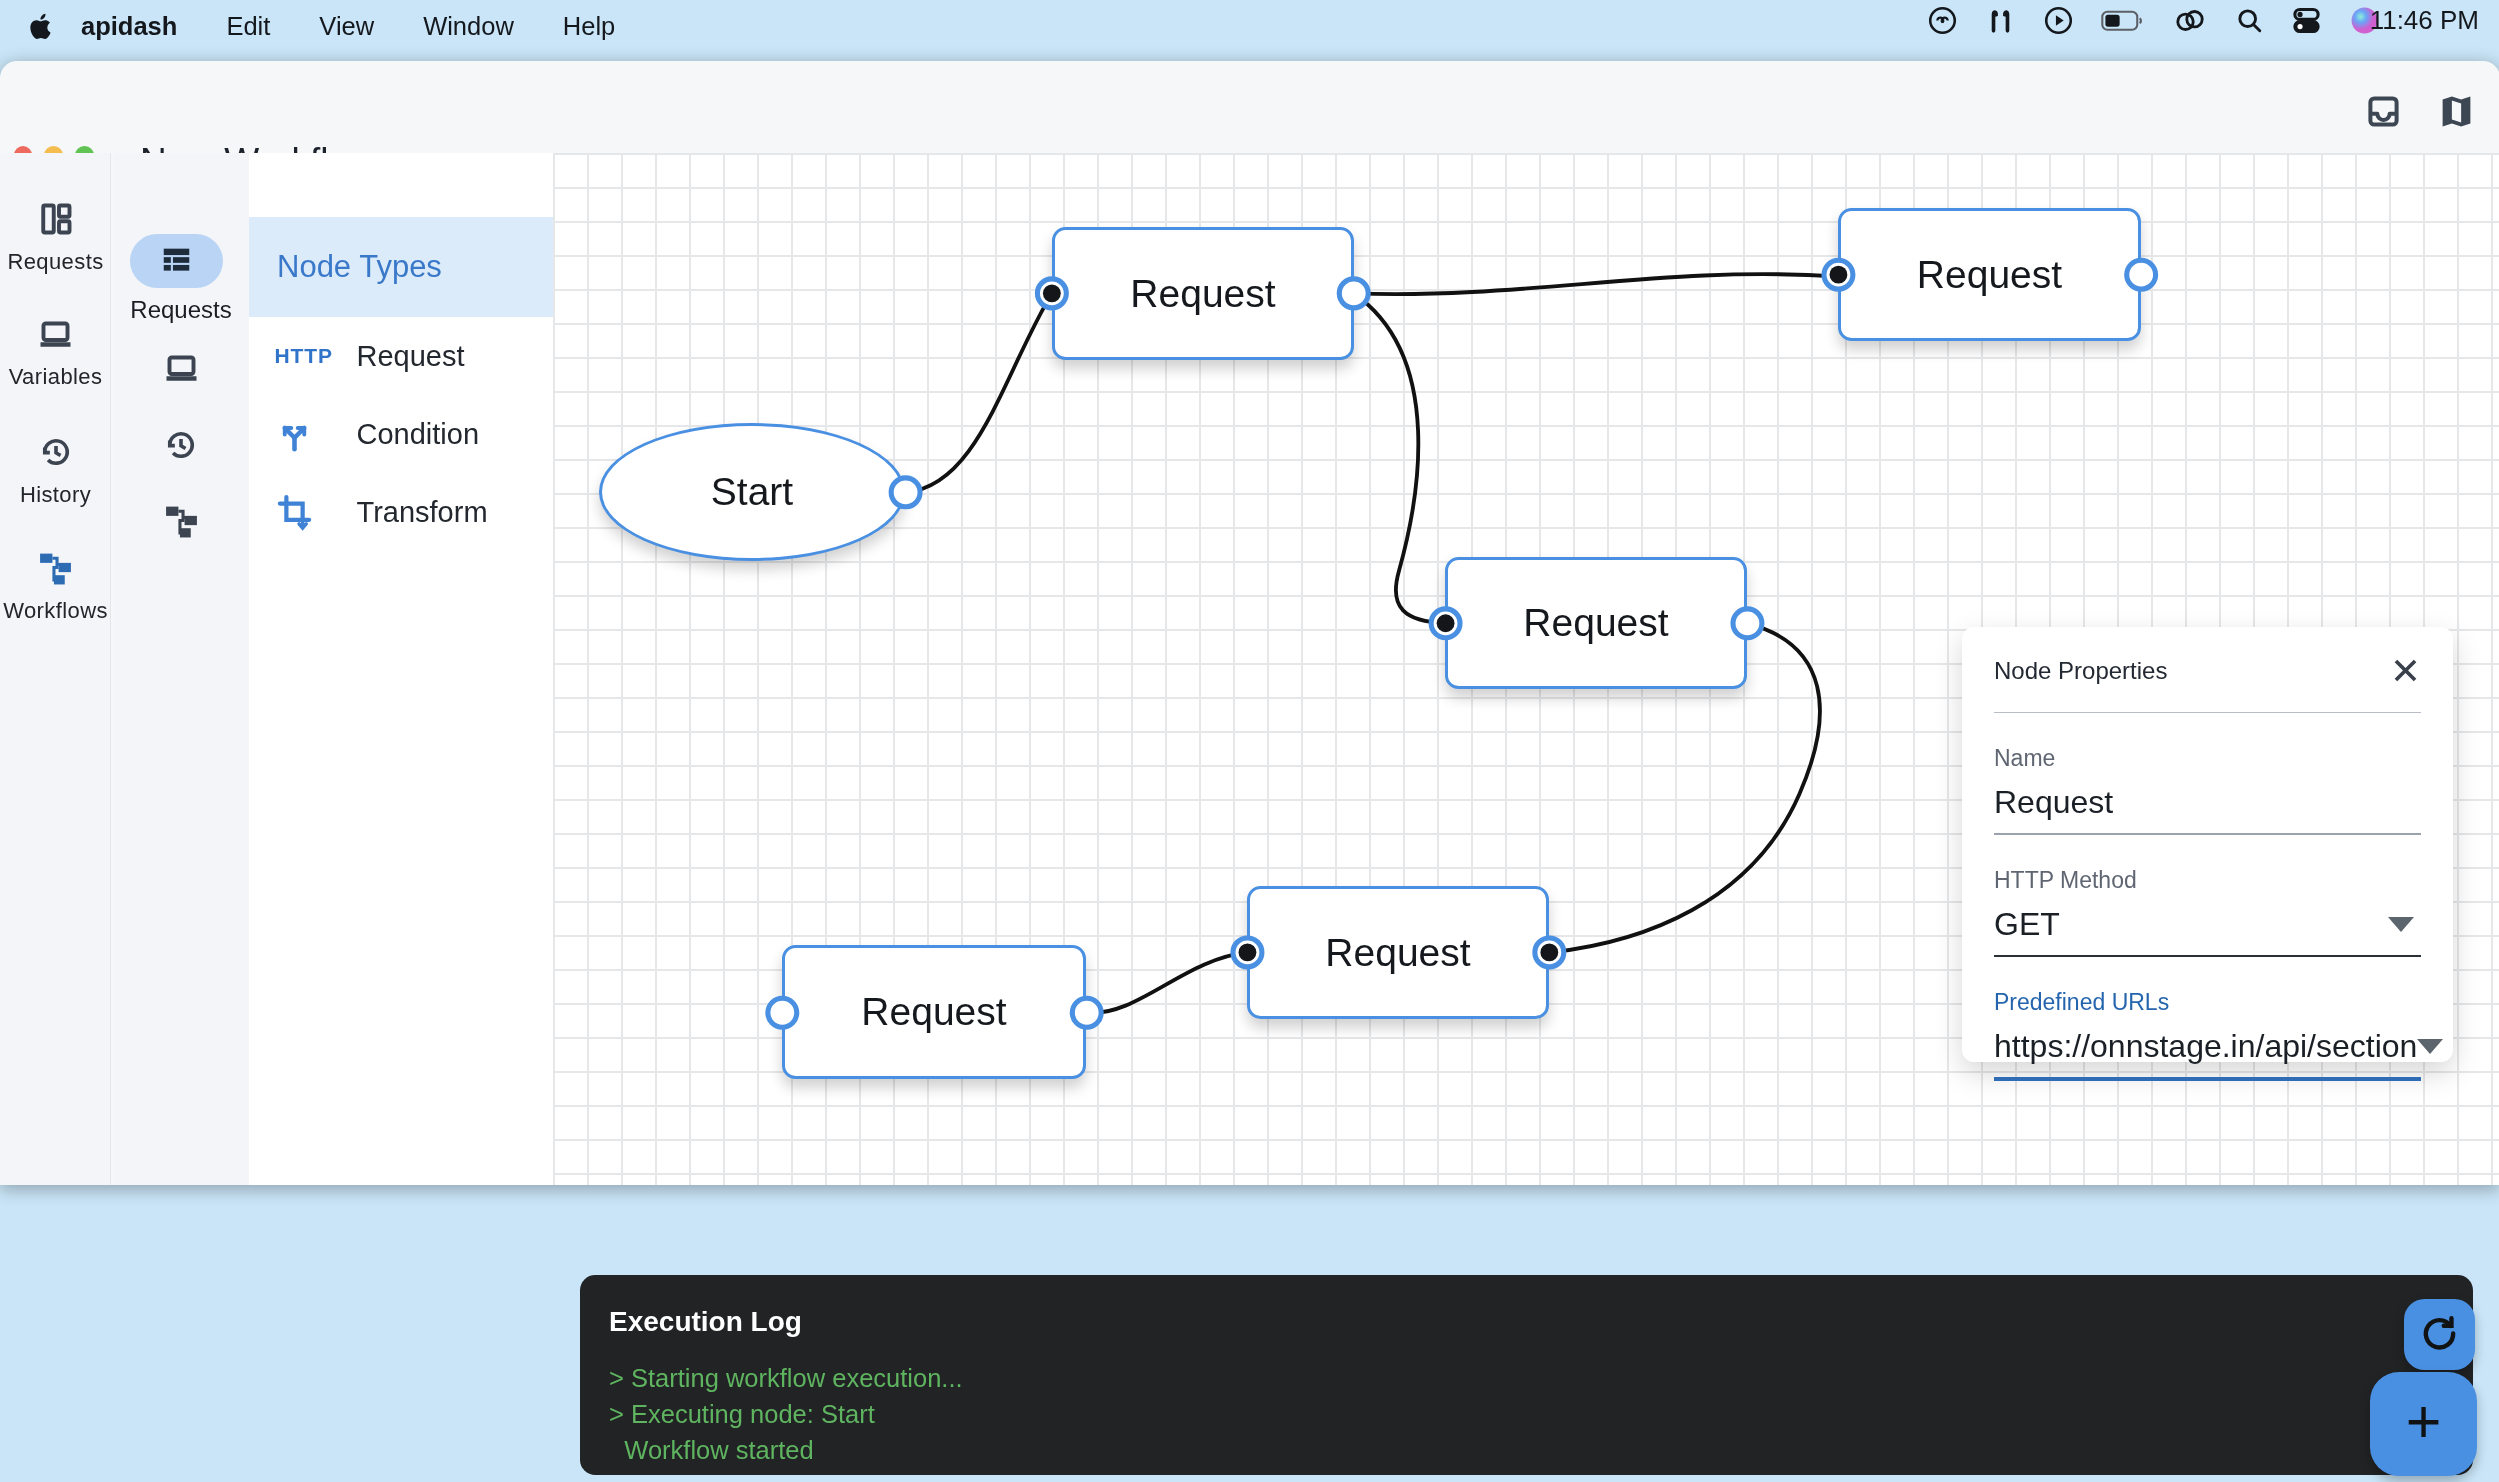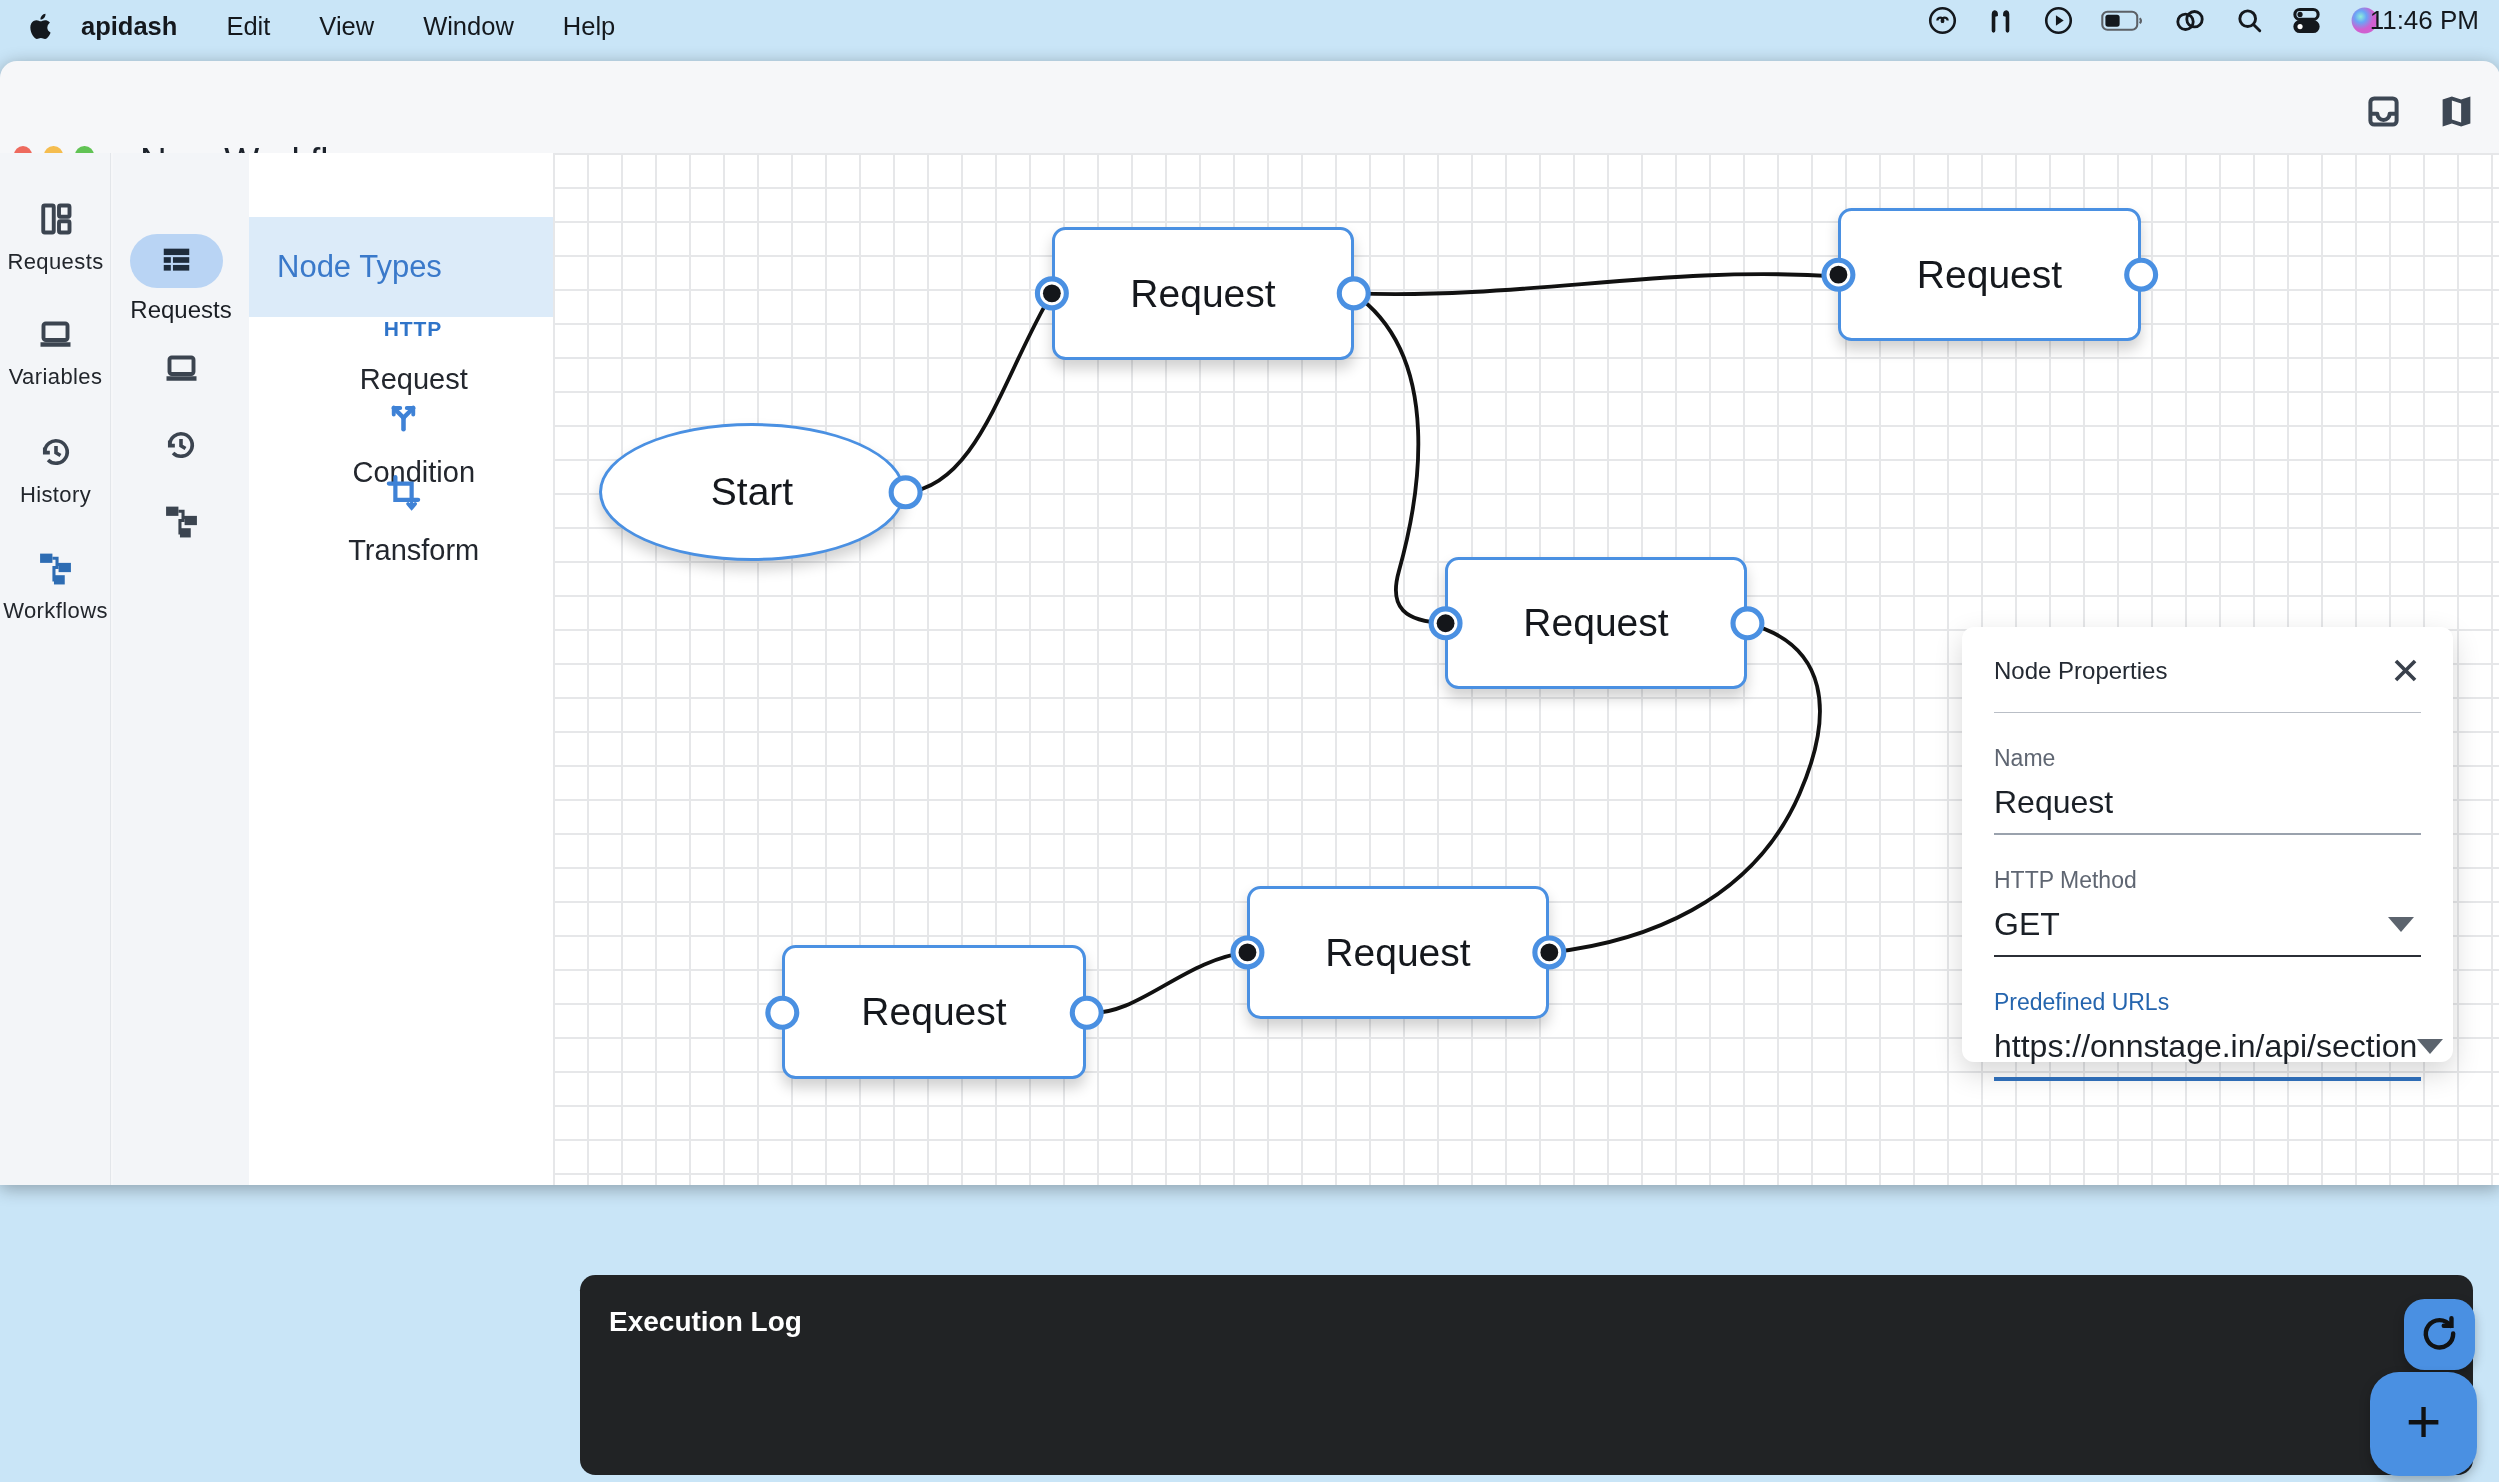--- a/index.html
+++ b/index.html
@@ -40,21 +40,21 @@
   .sb2-pill { position:absolute; left:17px; top:81px; width:93px; height:54px; background:#b9d4f4; border-radius:27px;
     display:flex; align-items:center; justify-content:center; }
   .sb2-label { position:absolute; left:0; top:143px; width:136px; text-align:center; font-size:24px; color:#1a1e24; }
   .sb2-icon { position:absolute; left:0; width:136px; display:flex; justify-content:center; }
 
   
   .ntpanel { position:absolute; left:249px; top:92px; width:304px; height:1330px; background:#ffffff; }
   .nt-header { position:absolute; left:0; top:64px; width:304px; height:100px; background:#dcebf9;
     display:flex; align-items:center; padding-left:28px; font-size:31px; color:#3a79ca; font-weight:500; }
   .nt-items { position:absolute; left:0; top:164px; width:304px; }
-  .nt-item { height:78px; display:flex; align-items:center; padding-left:25.5px; gap:22px; cursor:grab;flex-direction:column; }
+  .nt-item { height:78px; display:flex; align-items:center; padding-left:25.5px; gap:22px; cursor:grab; }
   .nt-http { font-size:21px; font-weight:700; color:#2f74c9; letter-spacing:0.9px; width:60px; }
   .nt-icn { width:60px; display:flex; justify-content:flex-start; }
   .nt-item .lbl { font-size:29px; color:#23272e; }
 
   
   .canvas { position:absolute; left:553px; top:92px; width:1947px; height:1330px; background-color:#fff;
     background-image:
       linear-gradient(to right, #e6e7e9 1.7px, transparent 1.7px),
       linear-gradient(to bottom, #e6e7e9 1.7px, transparent 1.7px);
     background-size:34px 34px; }
@@ -390,20 +390,25 @@
             <span class="fval">https://onnstage.in/api/section</span>
             <span class="arrow"></span>
           </div>
           <div class="uline accent"></div>
         </div>
       </div>
   </div>
 
   <div class="execlog">
     <div class="lt">Execution Log</div>
+    <div class="lines" id="log-lines">
+        <div class="line">&gt; Starting workflow execution...</div>
+        <div class="line">&gt; Executing node: Start</div>
+        <div class="line indent">Workflow started</div>
+      </div>
   </div>
 
   <div class="fbtn refresh">
     <span>
       <svg width="41" height="41" viewBox="0 0 24 24" fill="none" stroke="#101214" stroke-width="2.6" stroke-linecap="round">
           <path d="M18.5 7.5 A8 8 0 1 0 20 12"></path>
           <path d="M14.5 7.5 h4.5 v-4.5" fill="none"></path>
         </svg>
     </span>
   </div>

